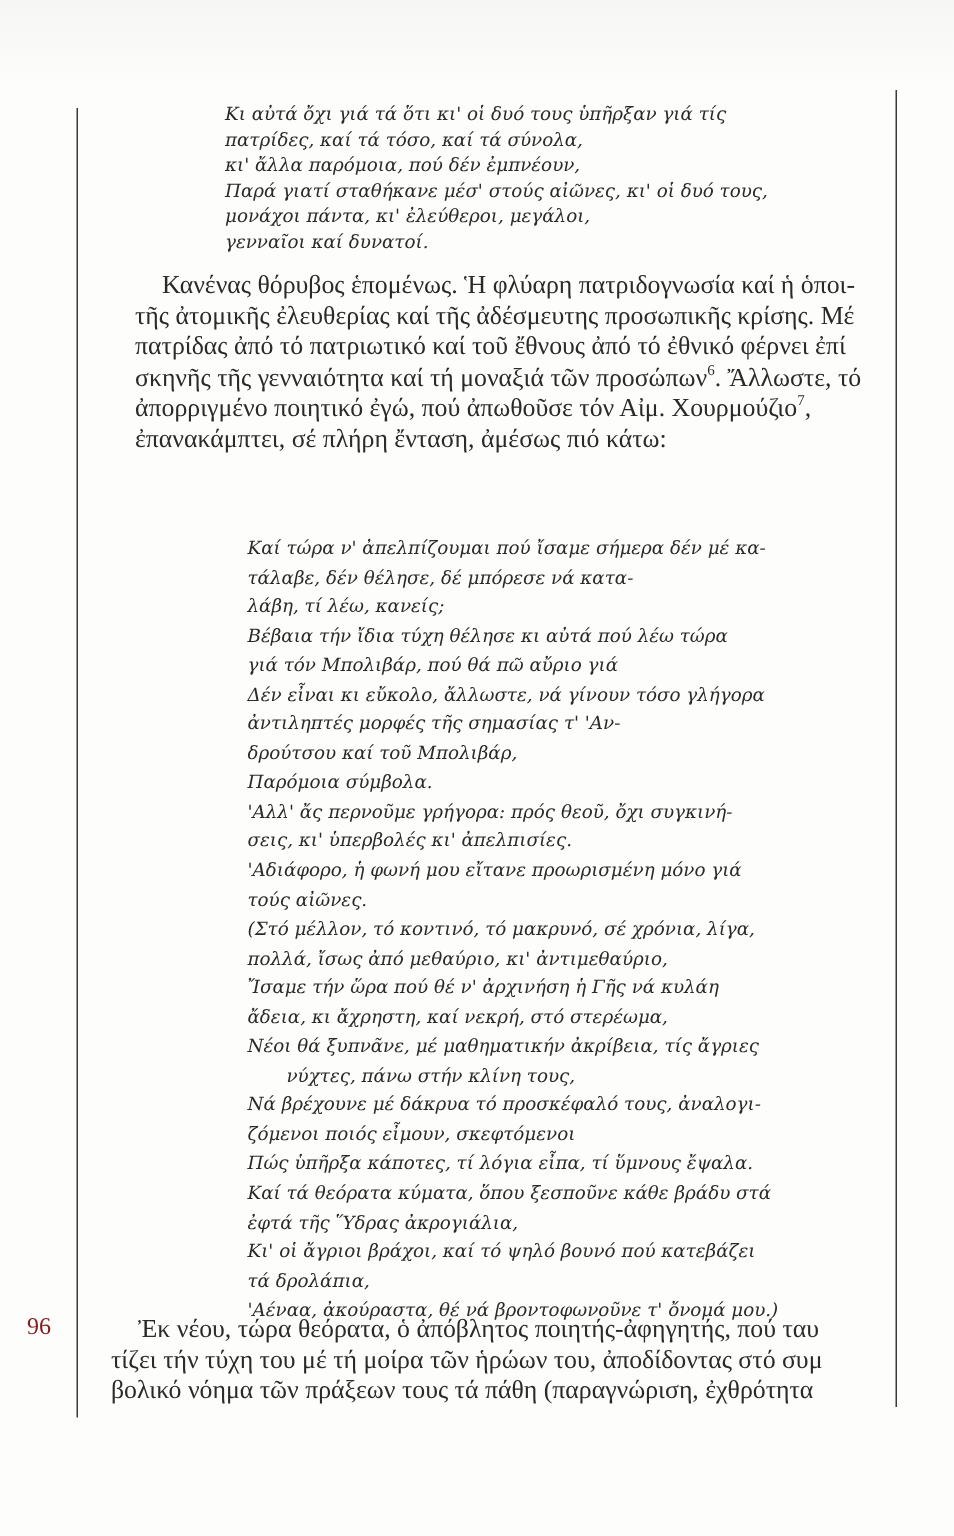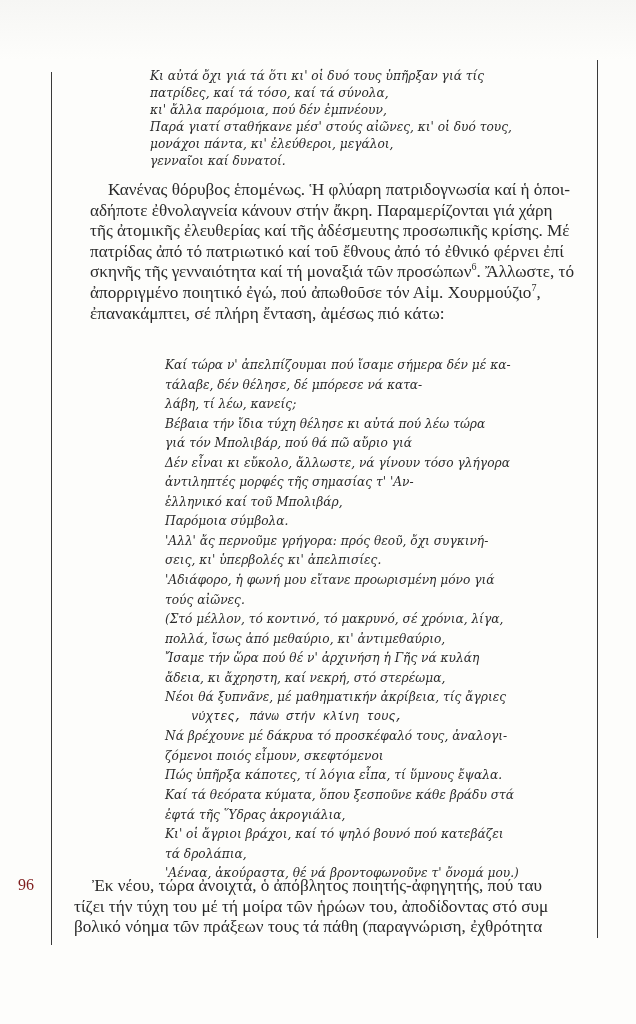--- a/index.html
+++ b/index.html
@@ -16,21 +16,21 @@
     position: absolute; left: 18px; top: 876px;
     font-family: Liberation Serif, serif; font-size: 16px; color: #7f1d1d;
   }
   .quote {
     position: absolute; font-style: italic;
     font-family: "DejaVu Serif", serif; white-space: nowrap;
   }
   .quote .line { display: block; }
   .quote-1 { left: 150px; top: 68px; font-size: 12.2px; line-height: 17.1px; }
   .quote-2 { left: 165px; top: 356px; font-size: 12.2px; line-height: 19.55px; }
-  .quote-2 .indent { padding-left: 26px; font-family: Liberation Mono, monospace; }
+  .quote-2 .indent { padding-left: 26px; }
   .para {
     position: absolute; left: 74px; width: 522px;
     font-family: "Liberation Serif", serif; font-size: 17.2px; line-height: 20.6px;
     white-space: nowrap;
   }
   .para .line { display: block; }
   .para .first { padding-left: 18px; }
   .para-1 { top: 180px; margin-left: 16px; }
   .para-2 { top: 876px; }
   sup { font-size: 10px; line-height: 0; }
@@ -53,37 +53,36 @@
   <span class="line">Κι αὐτά ὄχι γιά τά ὅτι κι' οἱ δυό τους ὑπῆρξαν γιά τίς</span>
   <span class="line">πατρίδες, καί τά τόσο, καί τά σύνολα,</span>
   <span class="line">κι' ἄλλα παρόμοια, πού δέν ἐμπνέουν,</span>
   <span class="line">Παρά γιατί σταθήκανε μέσ' στούς αἰῶνες, κι' οἱ δυό τους,</span>
   <span class="line">μονάχοι πάντα, κι' ἐλεύθεροι, μεγάλοι,</span>
   <span class="line">γενναῖοι καί δυνατοί.</span>
 </div>
 
 <div class="para para-1">
   <span class="line first">Κανένας θόρυβος ἑπομένως. Ἡ φλύαρη πατριδογνωσία καί ἡ ὁποι-</span>
-  <span class="line">αδήποτε ἐθνολαγνεία κάνουν στήν ἄκρη. Παραμερίζονται γιά χάρη</span>
   <span class="line">τῆς ἀτομικῆς ἐλευθερίας καί τῆς ἀδέσμευτης προσωπικῆς κρίσης. Μέ</span>
   <span class="line">πατρίδας ἀπό τό πατριωτικό καί τοῦ ἔθνους ἀπό τό ἐθνικό φέρνει ἐπί</span>
   <span class="line"><span>σκηνῆς τῆς γενναιότητα καί τή μοναξιά τῶν προσώπων</span><sup>6</sup><span>. Ἄλλωστε, τό</span></span>
   <span class="line"><span>ἀπορριγμένο ποιητικό ἐγώ, πού ἀπωθοῦσε τόν Αἰμ. Χουρμούζιο</span><sup>7</sup><span>,</span></span>
   <span class="line">ἐπανακάμπτει, σέ πλήρη ἔνταση, ἀμέσως πιό κάτω:</span>
 </div>
 
 <div class="quote quote-2">
   <span class="line">Καί τώρα ν' ἀπελπίζουμαι πού ἴσαμε σήμερα δέν μέ κα-</span>
   <span class="line">τάλαβε, δέν θέλησε, δέ μπόρεσε νά κατα-</span>
   <span class="line">λάβη, τί λέω, κανείς;</span>
   <span class="line">Βέβαια τήν ἴδια τύχη θέλησε κι αὐτά πού λέω τώρα</span>
   <span class="line">γιά τόν Μπολιβάρ, πού θά πῶ αὔριο γιά</span>
   <span class="line">Δέν εἶναι κι εὔκολο, ἄλλωστε, νά γίνουν τόσο γλήγορα</span>
   <span class="line">ἀντιληπτές μορφές τῆς σημασίας τ' 'Αν-</span>
-  <span class="line">ἑλληνικό καί τοῦ Μπολιβάρ,</span>
+  <span class="line">δρούτσου καί τοῦ Μπολιβάρ,</span>
   <span class="line">Παρόμοια σύμβολα.</span>
   <span class="line">'Αλλ' ἄς περνοῦμε γρήγορα: πρός θεοῦ, ὄχι συγκινή-</span>
   <span class="line">σεις, κι' ὑπερβολές κι' ἀπελπισίες.</span>
   <span class="line">'Αδιάφορο, ἡ φωνή μου εἴτανε προωρισμένη μόνο γιά</span>
   <span class="line">τούς αἰῶνες.</span>
   <span class="line">(Στό μέλλον, τό κοντινό, τό μακρυνό, σέ χρόνια, λίγα,</span>
   <span class="line">πολλά, ἴσως ἀπό μεθαύριο, κι' ἀντιμεθαύριο,</span>
   <span class="line">Ἴσαμε τήν ὥρα πού θέ ν' ἀρχινήση ἡ Γῆς νά κυλάη</span>
   <span class="line">ἄδεια, κι ἄχρηστη, καί νεκρή, στό στερέωμα,</span>
   <span class="line">Νέοι θά ξυπνᾶνε, μέ μαθηματικήν ἀκρίβεια, τίς ἄγριες</span>
@@ -92,16 +91,16 @@
   <span class="line">ζόμενοι ποιός εἶμουν, σκεφτόμενοι</span>
   <span class="line">Πώς ὑπῆρξα κάποτες, τί λόγια εἶπα, τί ὕμνους ἔψαλα.</span>
   <span class="line">Καί τά θεόρατα κύματα, ὅπου ξεσποῦνε κάθε βράδυ στά</span>
   <span class="line">ἐφτά τῆς Ὕδρας ἀκρογιάλια,</span>
   <span class="line">Κι' οἱ ἄγριοι βράχοι, καί τό ψηλό βουνό πού κατεβάζει</span>
   <span class="line">τά δρολάπια,</span>
   <span class="line">'Αέναα, ἀκούραστα, θέ νά βροντοφωνοῦνε τ' ὄνομά μου.)</span>
 </div>
 
 <div class="para para-2">
-  <span class="line first">Ἐκ νέου, τώρα ἀνοιχτά, ὁ ἀπόβλητος ποιητής-ἀφηγητής, πού ταυ</span>
+  <span class="line first">Ἐκ νέου, τώρα θεόρατα, ὁ ἀπόβλητος ποιητής-ἀφηγητής, πού ταυ</span>
   <span class="line">τίζει τήν τύχη του μέ τή μοίρα τῶν ἡρώων του, ἀποδίδοντας στό συμ</span>
   <span class="line">βολικό νόημα τῶν πράξεων τους τά πάθη (παραγνώριση, ἐχθρότητα</span>
 </div>
 
 </body></html>

